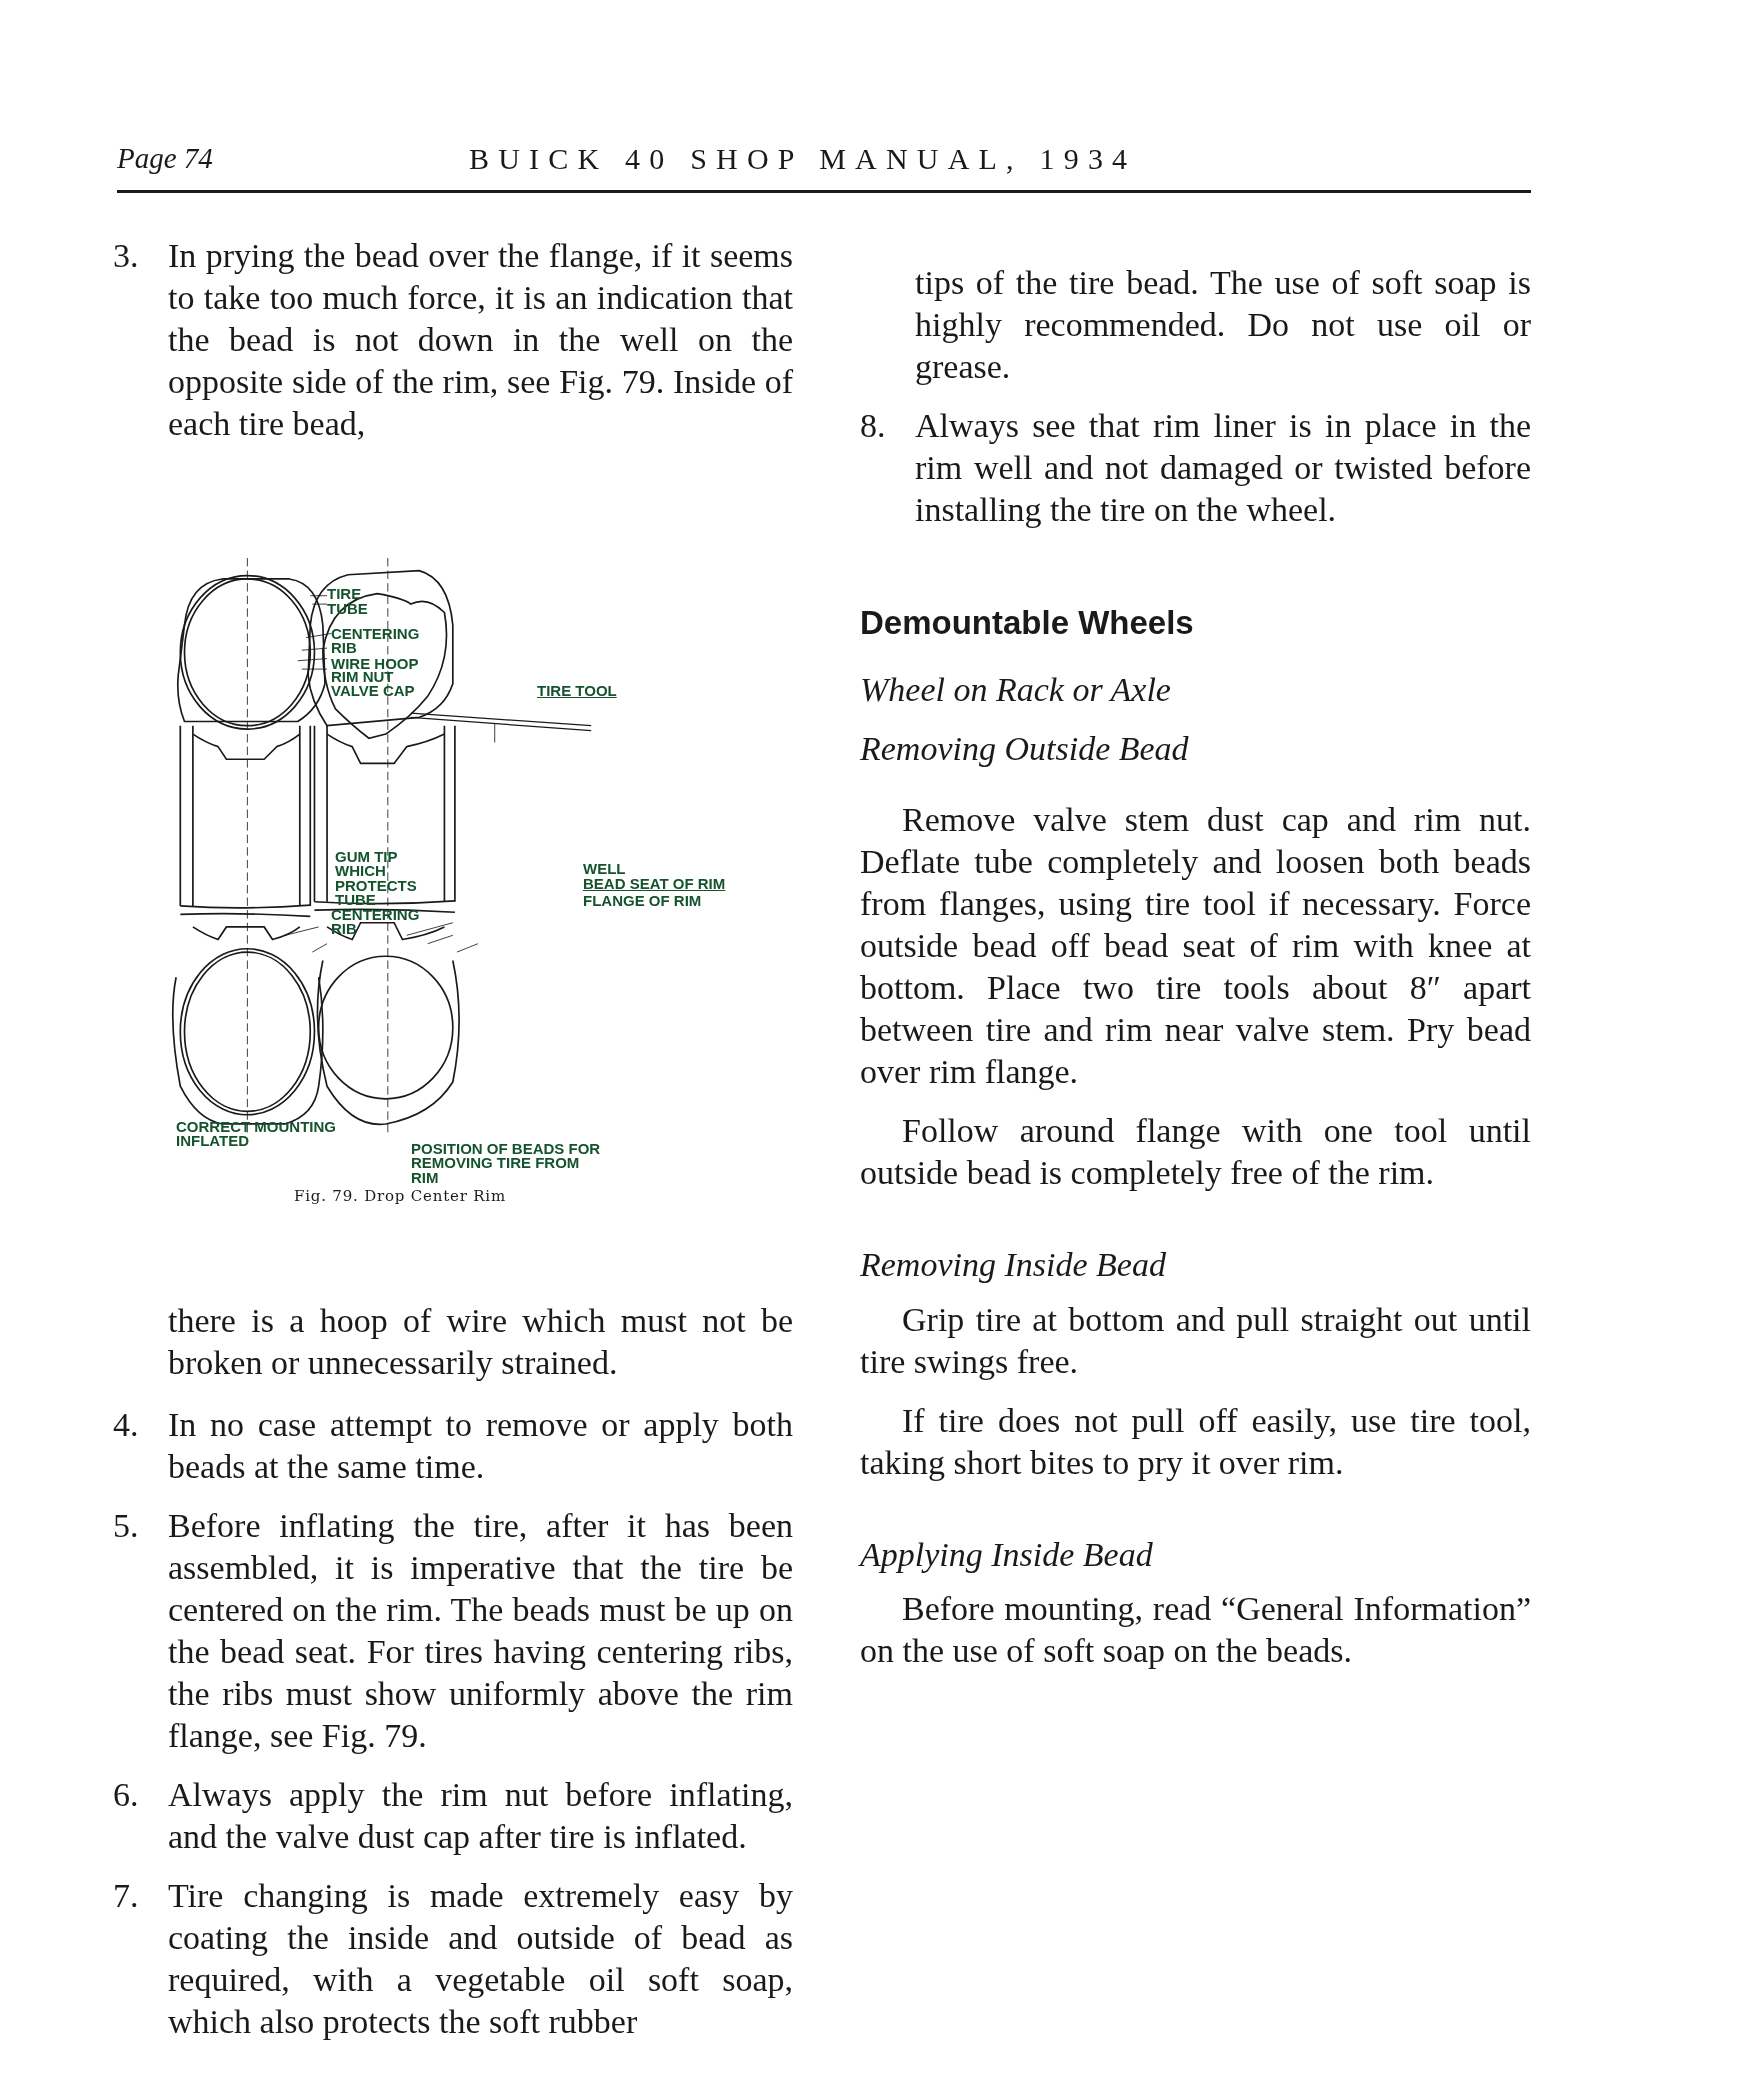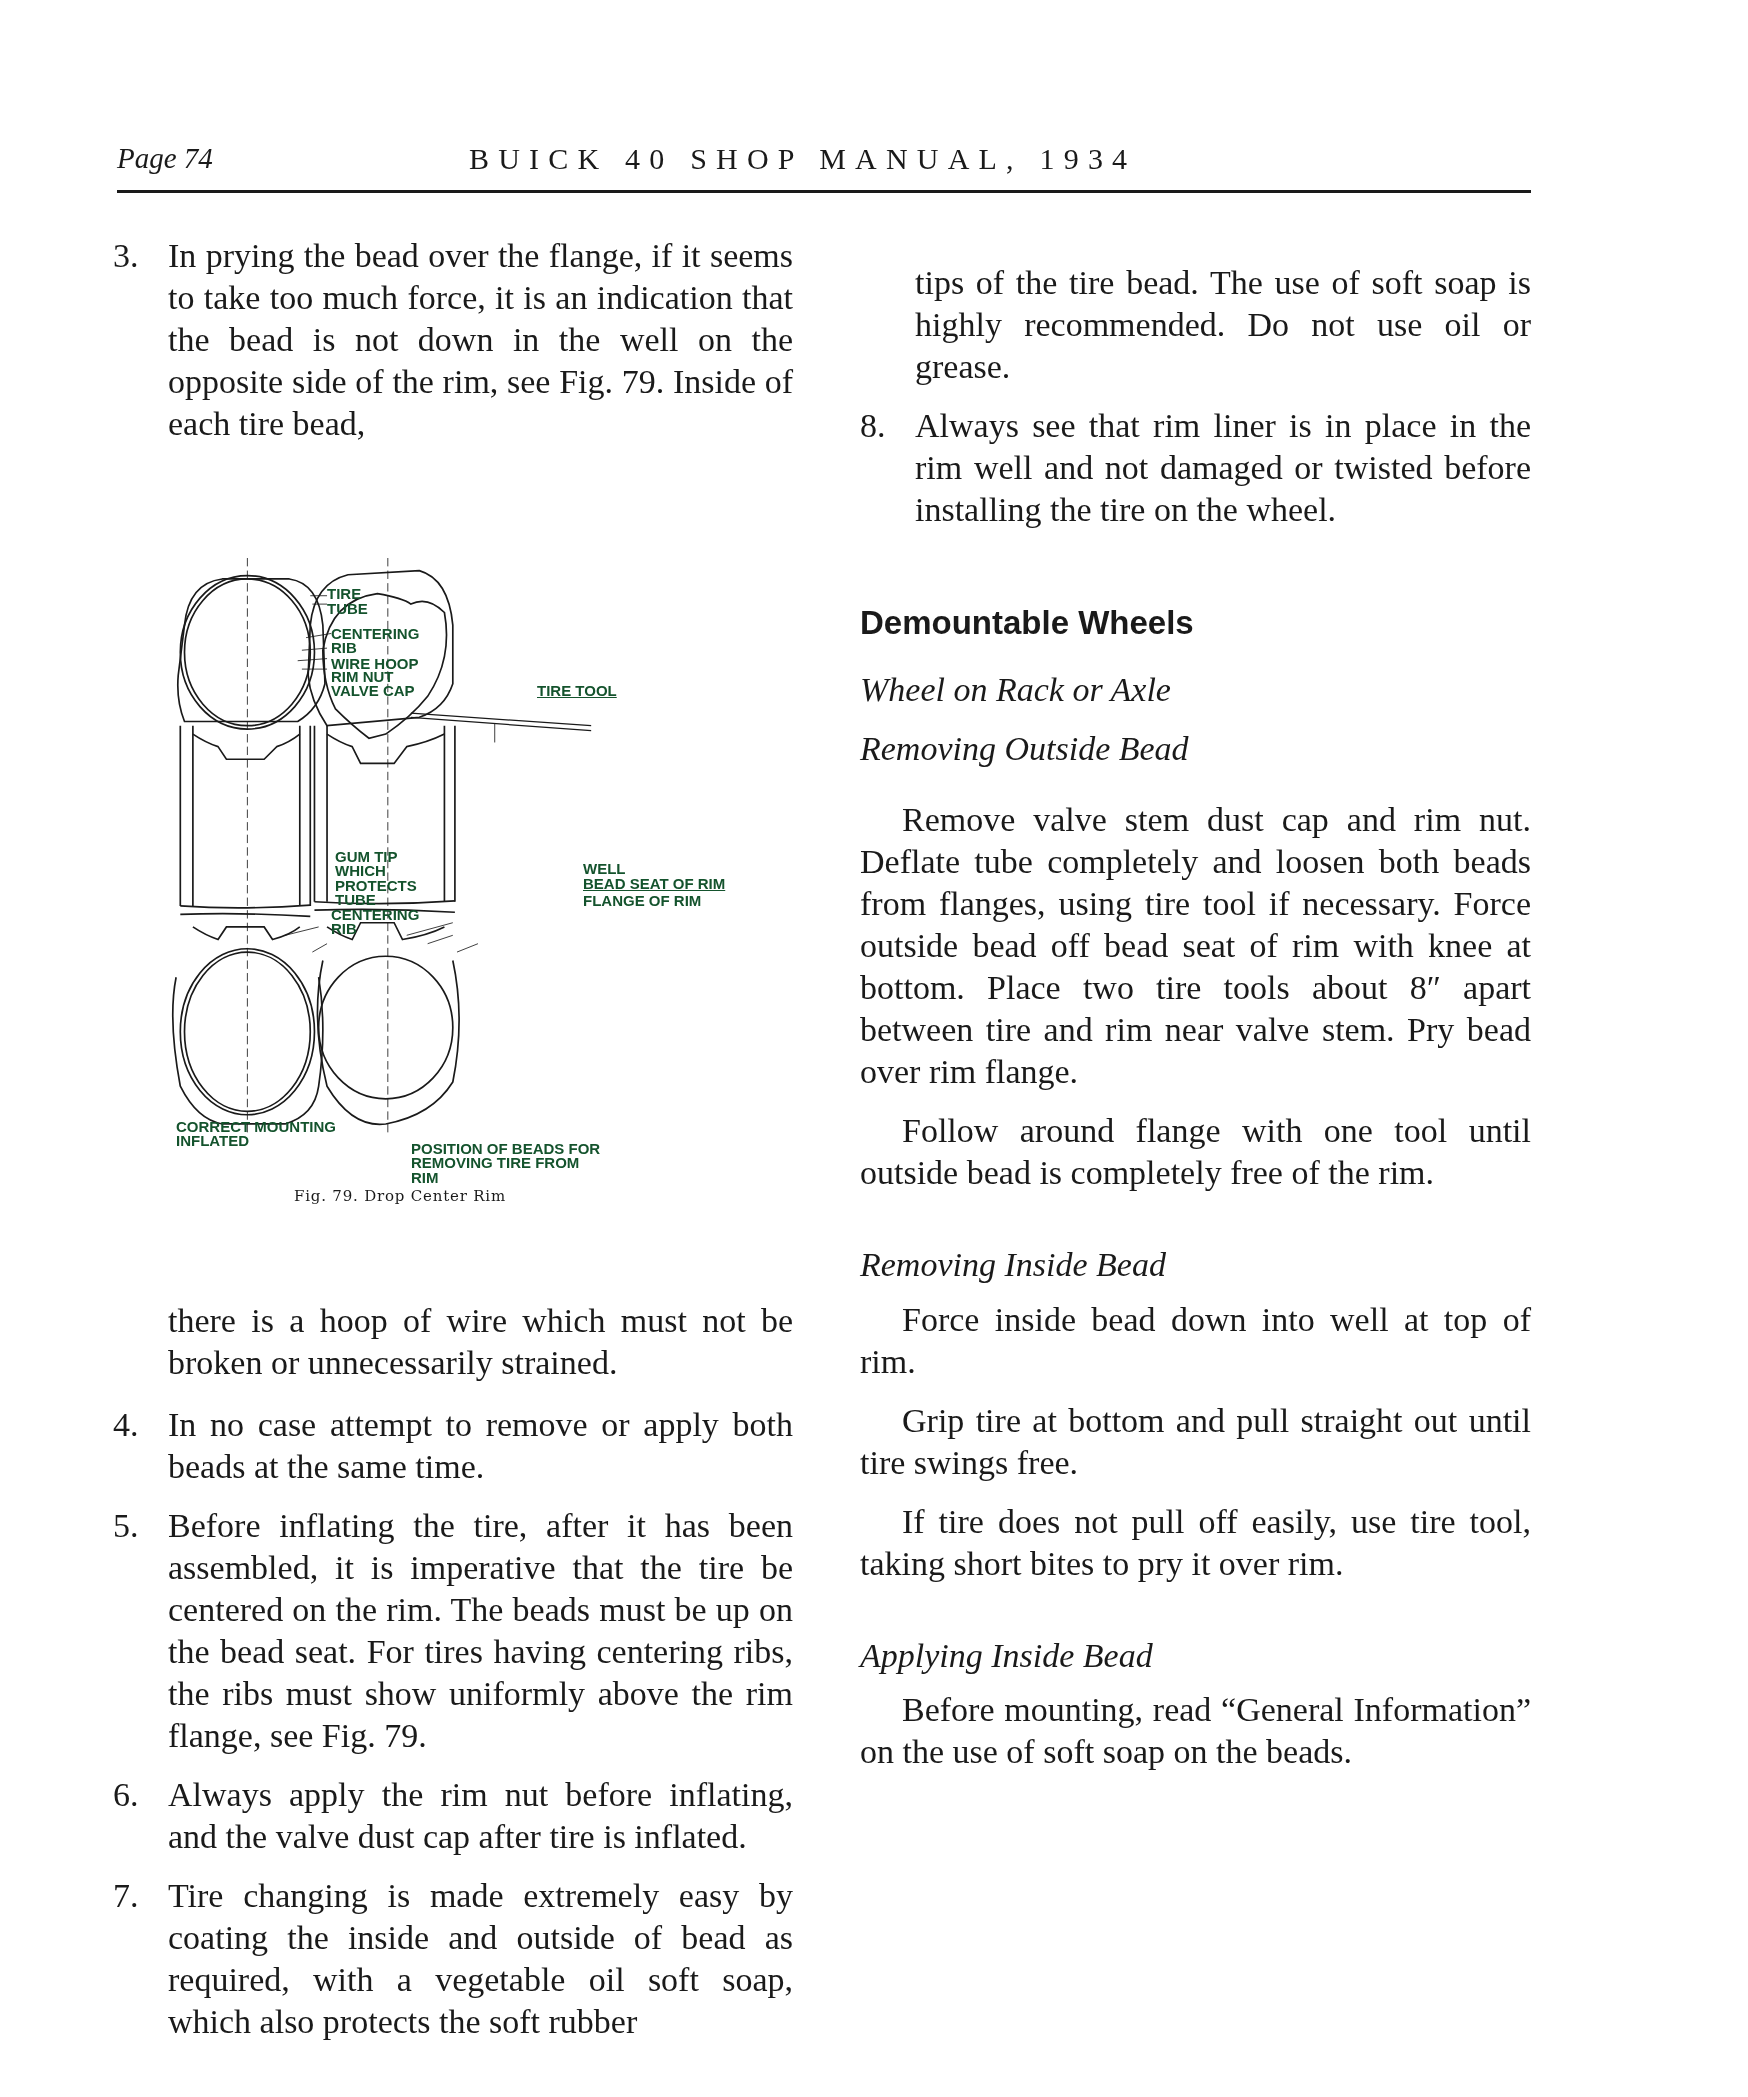--- a/index.html
+++ b/index.html
@@ -135,20 +135,19 @@
     <span class="txt">Always see that rim liner is in place in the rim well and not damaged or twisted before installing the tire on the wheel.</span>
   </div>
 
   <div class="h-section" style="margin-top:71px; margin-bottom:25px;">Demountable Wheels</div>
   <div class="h-sub" style="margin-bottom:17px;">Wheel on Rack or Axle</div>
   <div class="h-sub" style="margin-bottom:29px;">Removing Outside Bead</div>
   <p class="indent">Remove valve stem dust cap and rim nut. Deflate tube completely and loosen both beads from flanges, using tire tool if necessary. Force outside bead off bead seat of rim with knee at bottom. Place two tire tools about 8″ apart between tire and rim near valve stem. Pry bead over rim flange.</p>
   <p class="indent">Follow around flange with one tool until outside bead is completely free of the rim.</p>
 
   <div class="h-sub" style="margin-top:50px; margin-bottom:12.6px;">Removing Inside Bead</div>
-  <p class="indent">Force inside bead down into well at top of rim.</p>
   <p class="indent">Grip tire at bottom and pull straight out until tire swings free.</p>
   <p class="indent">If tire does not pull off easily, use tire tool, taking short bites to pry it over rim.</p>
 
   <div class="h-sub" style="margin-top:50px; margin-bottom:12.6px;">Applying Inside Bead</div>
   <p class="indent">Before mounting, read “General Information” on the use of soft soap on the beads.</p>
 </div>
 
 
 </body></html>

